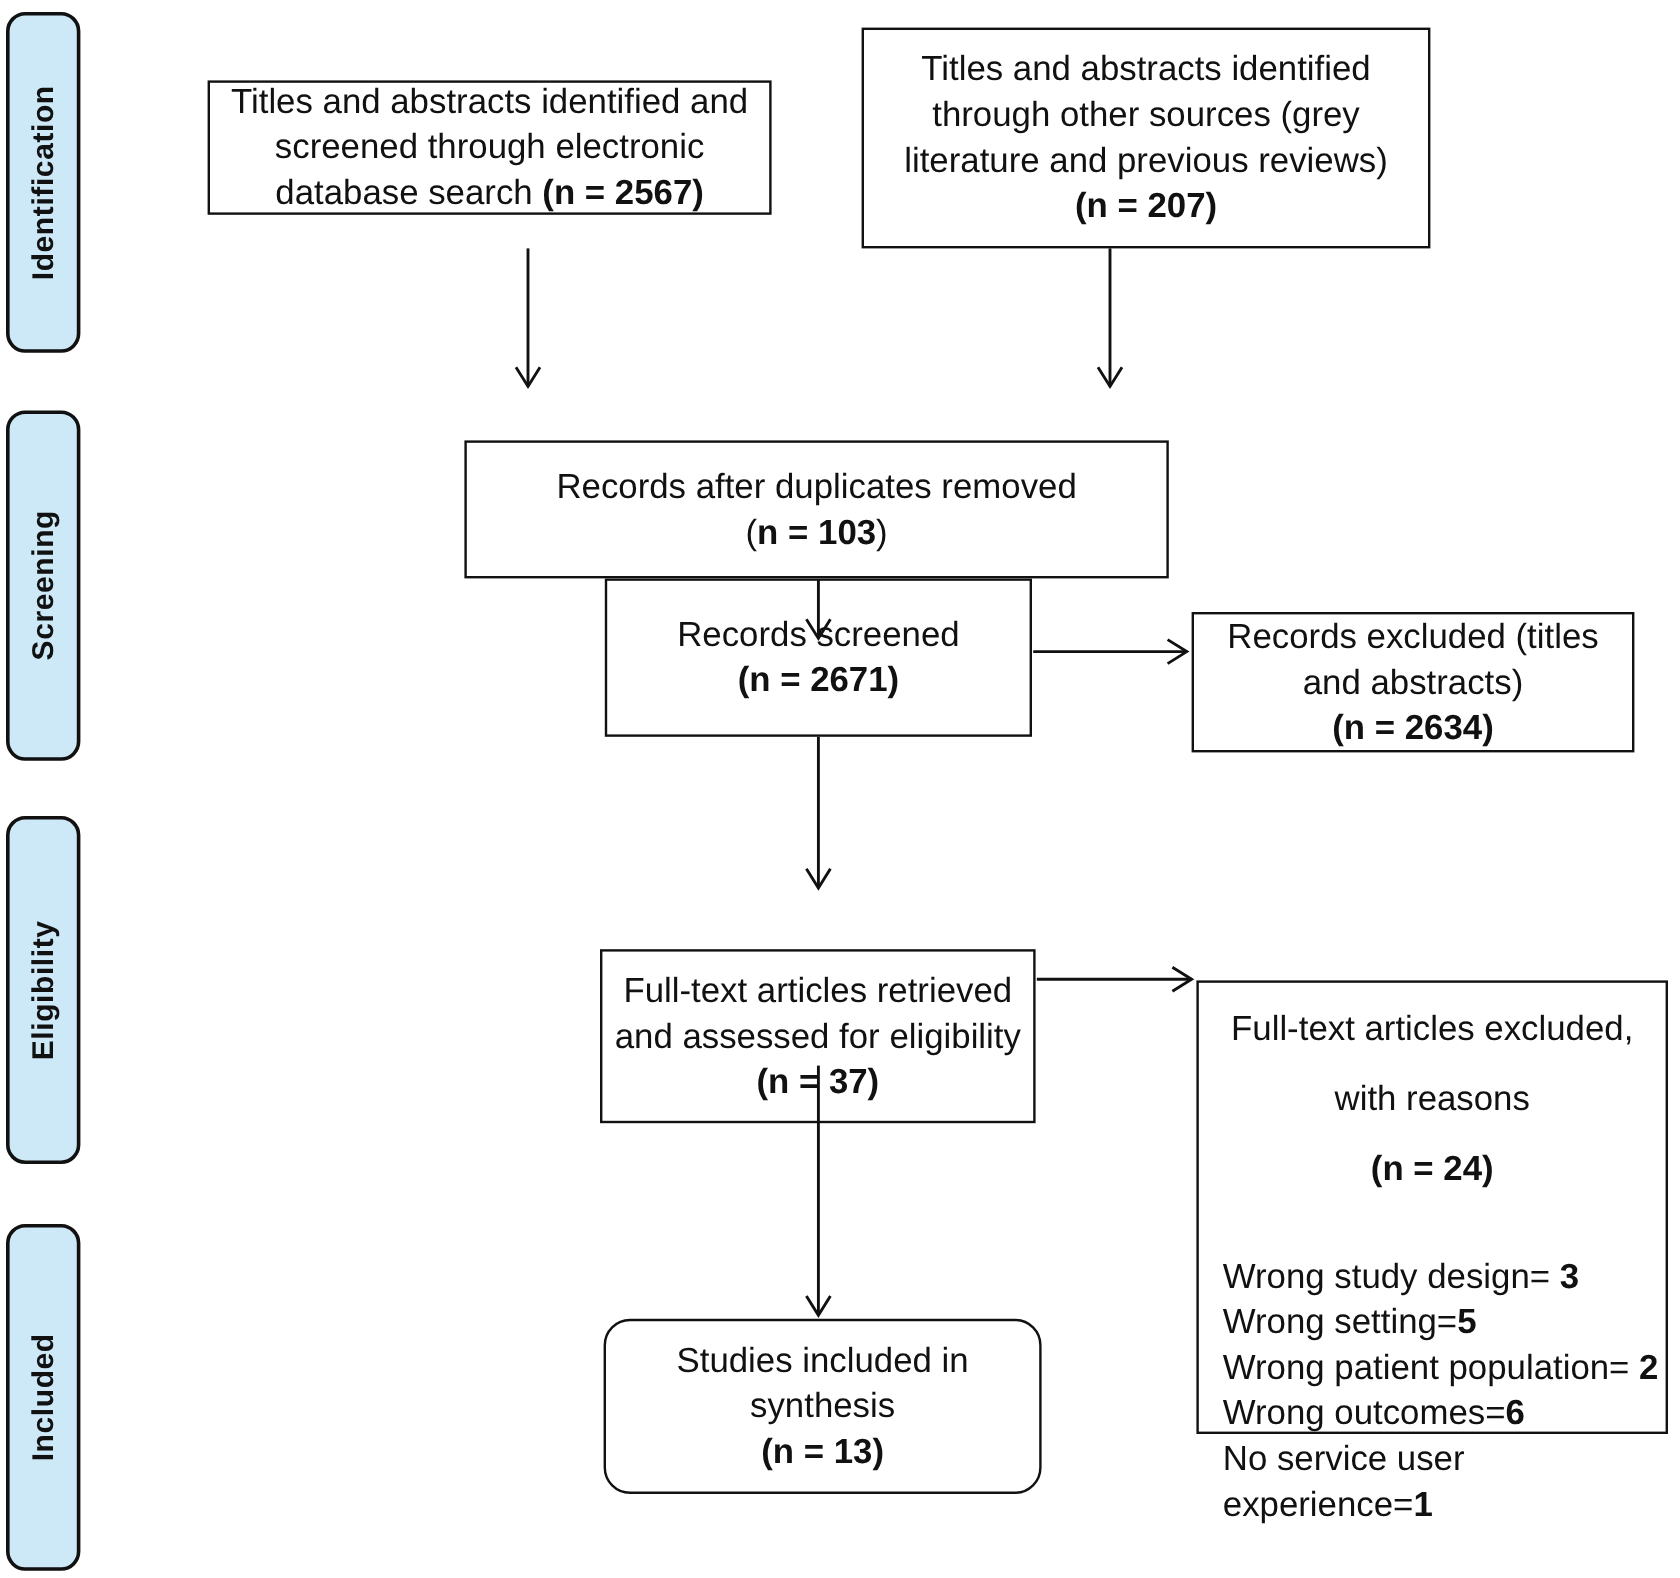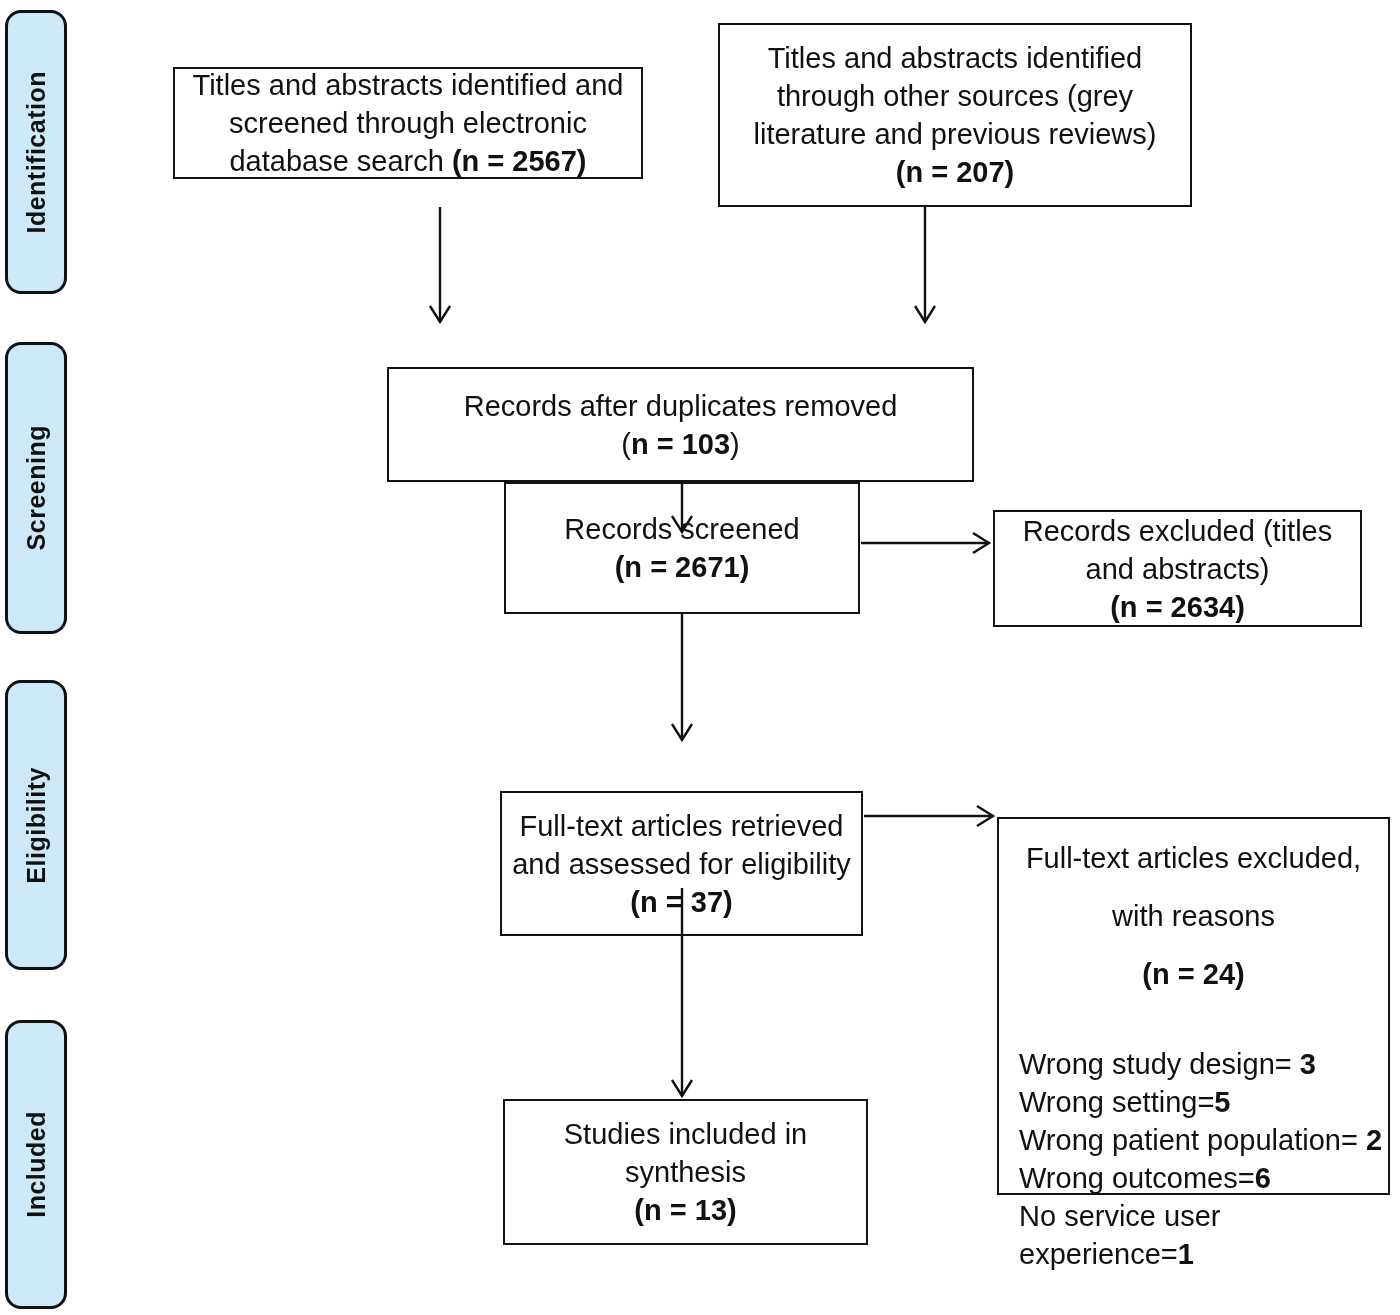--- a/index.html
+++ b/index.html
@@ -72,21 +72,21 @@
   .box-c { left: 387px; top: 367px;  width: 587px; height: 115px; }
   .box-d { left: 504px; top: 482px;  width: 356px; height: 132px; }
   .box-e { left: 993px; top: 510px;  width: 369px; height: 117px; }
   .box-f { left: 500px; top: 743px;  width: 363px; height: 145px; margin-top: 48px; }
   .box-g {
     left: 997px; top: 817px; width: 393px; height: 378px;
     justify-content: flex-start;
     padding-top: 20px;
     gap: 20px;
   }
-  .box-h { left: 503px; top: 1099px; width: 365px; height: 146px; }
+  .box-h { left: 503px; top: 1099px; width: 365px; height: 146px; border-radius: 22px; }
 
   .reasons {
     align-self: stretch;
     text-align: left;
     padding-left: 20px;
     margin-top: 32px;
   }
 </style>
 </head>
 <body>

